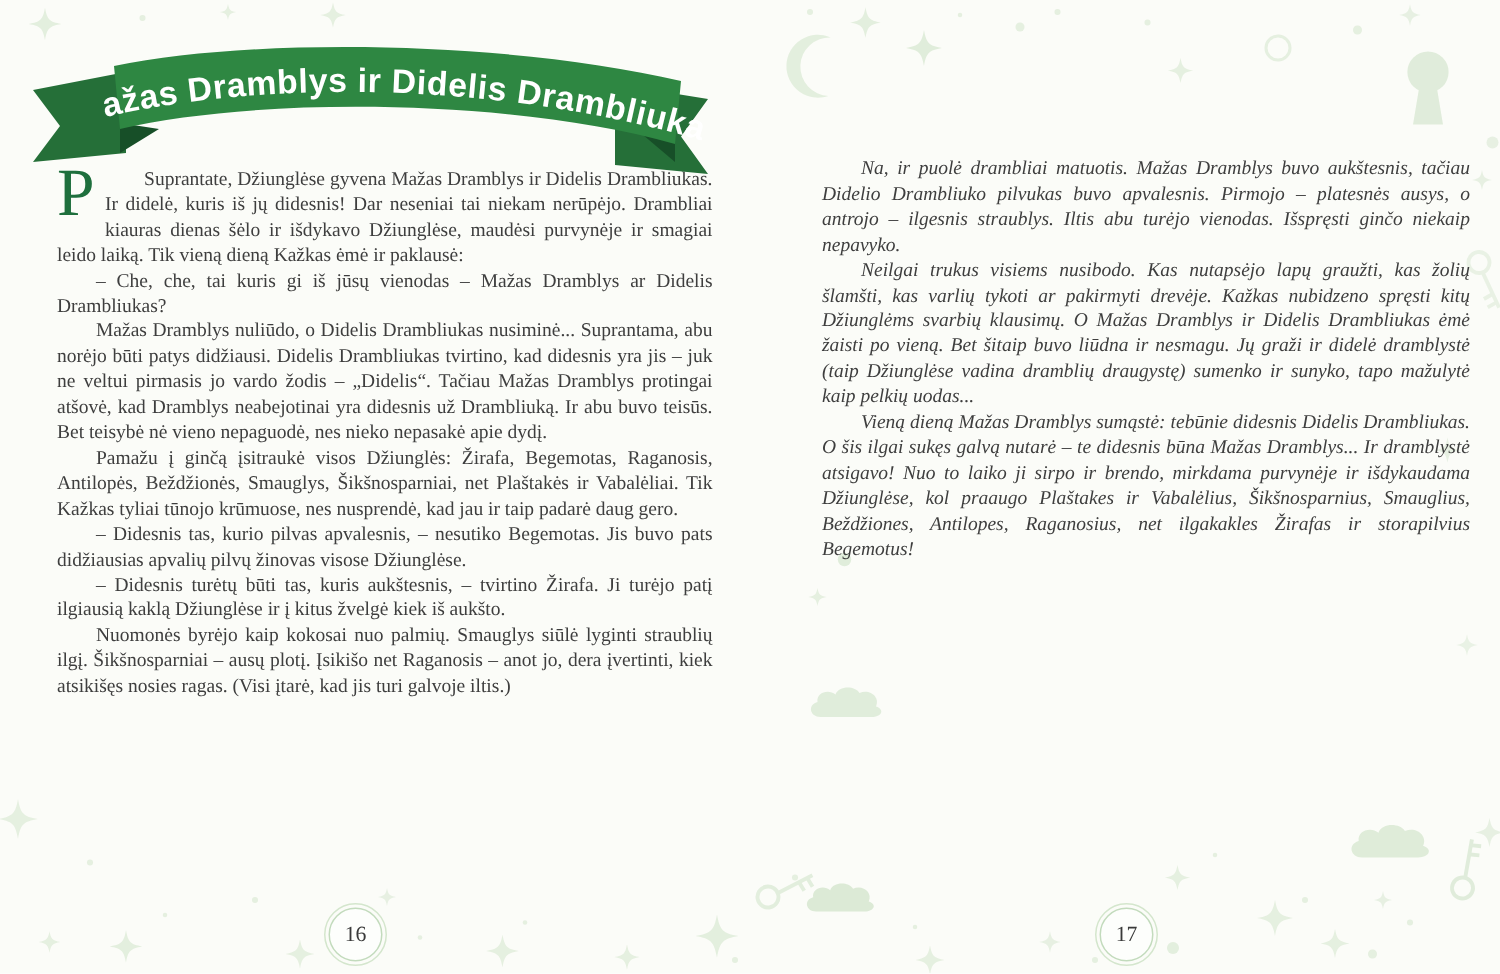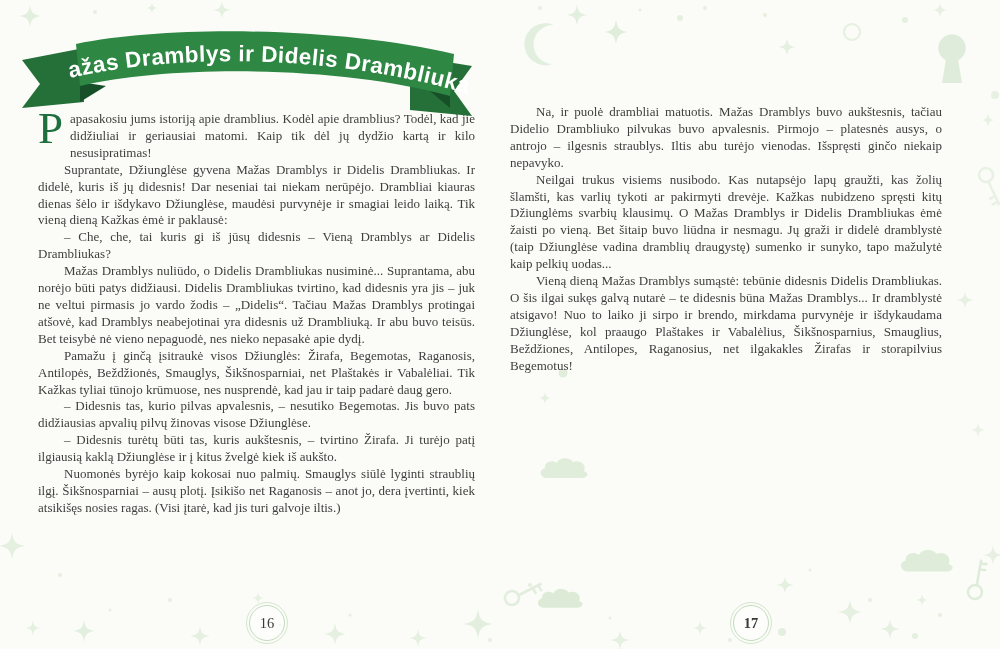--- a/index.html
+++ b/index.html
@@ -18,29 +18,29 @@
   .page-text p {
     margin:0; text-align:justify; text-indent:26px;
     font-size:13px; line-height:16.9px;
   }
   .page-text p.first { text-indent:0; }
   .dropcap {
     float:left; color:#1e6f3d; font-size:45px; line-height:33px;
     padding:1px 7px 0 0; font-family:"Liberation Serif", serif;
   }
   .left-col  { left:38px;  top:111px; width:437px; }
-  .right-col { left:510px; top:104px; width:432px; }
+  .right-col { left:548px; top:104px; width:432px;font-style:italic; }
   .pagenum {
     position:absolute; z-index:1; width:34px; height:34px;
     border:1px solid #c3dbbd; outline:1px solid #d4e6cd; outline-offset:2px;
     border-radius:50%; display:flex; align-items:center; justify-content:center;
     font-size:14.5px; color:#3a3a3a; background:rgba(255,255,255,.6);
   }
-  .pagenum-16 { left:249px; top:605px;font-family:Liberation Serif, serif; }
-  .pagenum-17 { left:733px; top:605px;font-weight:bold; }
+  .pagenum-16 { left:219px; top:605px;font-family:Liberation Serif, serif; }
+  .pagenum-17 { left:733px; top:605px; }
 </style>
 </head>
 <body>
 
 <div class="spread">
 
   <svg class="decor-layer" width="1000" height="649" viewBox="0 0 1000 649">
     <defs>
       <path id="sp" d="M0,-12 C1.6,-3.2 3.2,-1.6 12,0 C3.2,1.6 1.6,3.2 0,12 C-1.6,3.2 -3.2,1.6 -12,0 C-3.2,-1.6 -1.6,-3.2 0,-12 Z"></path>
       <path id="cl" d="M-20,6 C-27,6 -29,-2 -22,-4 C-23,-10 -15,-13 -10,-9 C-8,-15 3,-15 6,-10 C13,-13 20,-7 17,-1 C23,1 21,6 14,6 Z"></path>
@@ -131,23 +131,23 @@
     <path d="M66,60 L92,64 L66,80 Z" fill="#174f28"></path>
     <path d="M436,68 L410,64 L436,86 Z" fill="#174f28"></path>
     <path d="M62,22 C160,2 330,6 440,32 L436,74 C330,44 160,42 66,64 Z" fill="#2e8742"></path>
     <path id="titlecurve" d="M56,56 C170,30 320,34 448,70" fill="none"></path>
     <text class="banner-title-text">
       <textPath href="#titlecurve" startOffset="50%" text-anchor="middle">Mažas Dramblys ir Didelis Drambliukas</textPath>
     </text>
   </svg>
 
   <div class="page-text left-col">
-    <p class="first"><span class="dropcap">P</span><span>apasakosiu jums istoriją apie dramblius. Kodėl apie dramblius? Todėl, kad jie didžiuliai ir geriausiai matomi. Kaip tik dėl jų dydžio kartą ir kilo nesusipratimas!</span></p>
+    <p class="first"><span class="dropcap">P</span></p>
     <p>Suprantate, Džiunglėse gyvena Mažas Dramblys ir Didelis Drambliukas. Ir didelė, kuris iš jų didesnis! Dar neseniai tai niekam nerūpėjo. Drambliai kiauras dienas šėlo ir išdykavo Džiunglėse, maudėsi purvynėje ir smagiai leido laiką. Tik vieną dieną Kažkas ėmė ir paklausė:</p>
-    <p>– Che, che, tai kuris gi iš jūsų didesnis – Vieną Dramblys ar Didelis Drambliukas?</p>
+    <p>– Che, che, tai kuris gi iš jūsų vienodas – Mažas Dramblys ar Didelis Drambliukas?</p>
     <p>Mažas Dramblys nuliūdo, o Didelis Drambliukas nusiminė... Suprantama, abu norėjo būti patys didžiausi. Didelis Drambliukas tvirtino, kad didesnis yra jis – juk ne veltui pirmasis jo vardo žodis – „Didelis“. Tačiau Mažas Dramblys protingai atšovė, kad Dramblys neabejotinai yra didesnis už Drambliuką. Ir abu buvo teisūs. Bet teisybė nė vieno nepaguodė, nes nieko nepasakė apie dydį.</p>
     <p>Pamažu į ginčą įsitraukė visos Džiunglės: Žirafa, Begemotas, Raganosis, Antilopės, Beždžionės, Smauglys, Šikšnosparniai, net Plaštakės ir Vabalėliai. Tik Kažkas tyliai tūnojo krūmuose, nes nusprendė, kad jau ir taip padarė daug gero.</p>
     <p>– Didesnis tas, kurio pilvas apvalesnis, – nesutiko Begemotas. Jis buvo pats didžiausias apvalių pilvų žinovas visose Džiunglėse.</p>
     <p>– Didesnis turėtų būti tas, kuris aukštesnis, – tvirtino Žirafa. Ji turėjo patį ilgiausią kaklą Džiunglėse ir į kitus žvelgė kiek iš aukšto.</p>
     <p>Nuomonės byrėjo kaip kokosai nuo palmių. Smauglys siūlė lyginti straublių ilgį. Šikšnosparniai – ausų plotį. Įsikišo net Raganosis – anot jo, dera įvertinti, kiek atsikišęs nosies ragas. (Visi įtarė, kad jis turi galvoje iltis.)</p>
   </div>
 
   <div class="page-text right-col">
     <p>Na, ir puolė drambliai matuotis. Mažas Dramblys buvo aukštesnis, tačiau Didelio Drambliuko pilvukas buvo apvalesnis. Pirmojo – platesnės ausys, o antrojo – ilgesnis straublys. Iltis abu turėjo vienodas. Išspręsti ginčo niekaip nepavyko.</p>
     <p>Neilgai trukus visiems nusibodo. Kas nutapsėjo lapų graužti, kas žolių šlamšti, kas varlių tykoti ar pakirmyti drevėje. Kažkas nubidzeno spręsti kitų Džiunglėms svarbių klausimų. O Mažas Dramblys ir Didelis Drambliukas ėmė žaisti po vieną. Bet šitaip buvo liūdna ir nesmagu. Jų graži ir didelė dramblystė (taip Džiunglėse vadina dramblių draugystę) sumenko ir sunyko, tapo mažulytė kaip pelkių uodas...</p>

